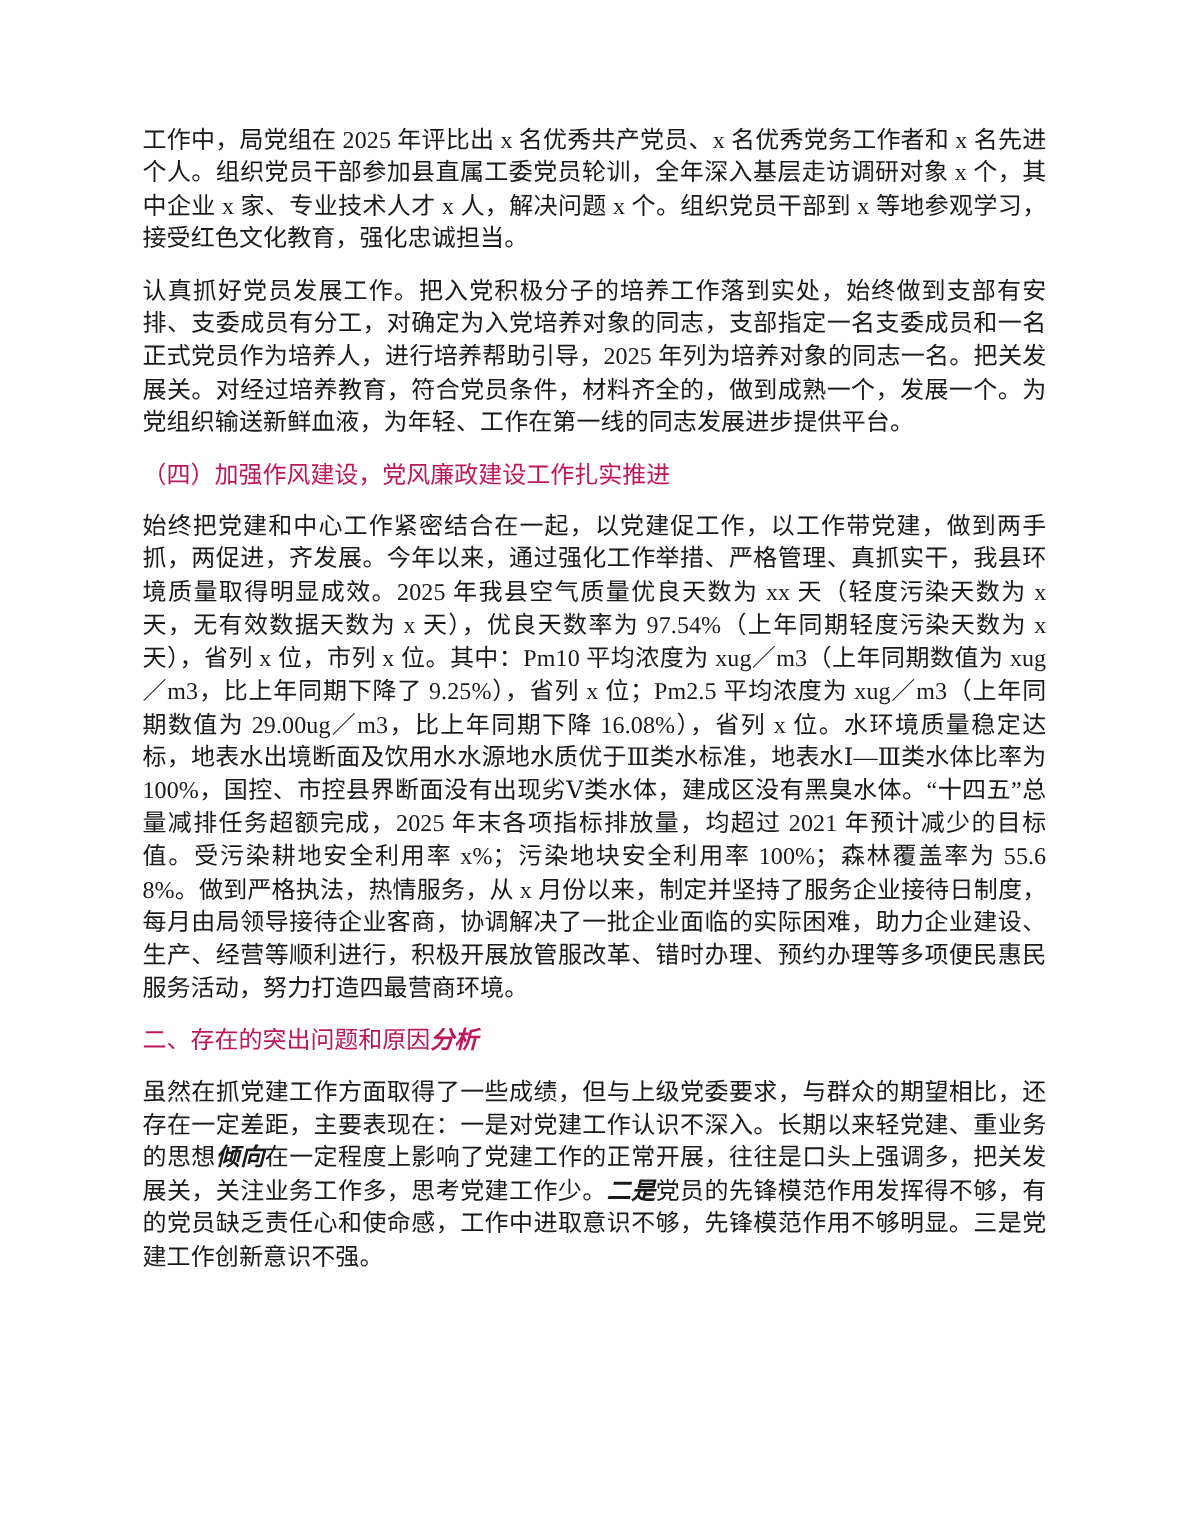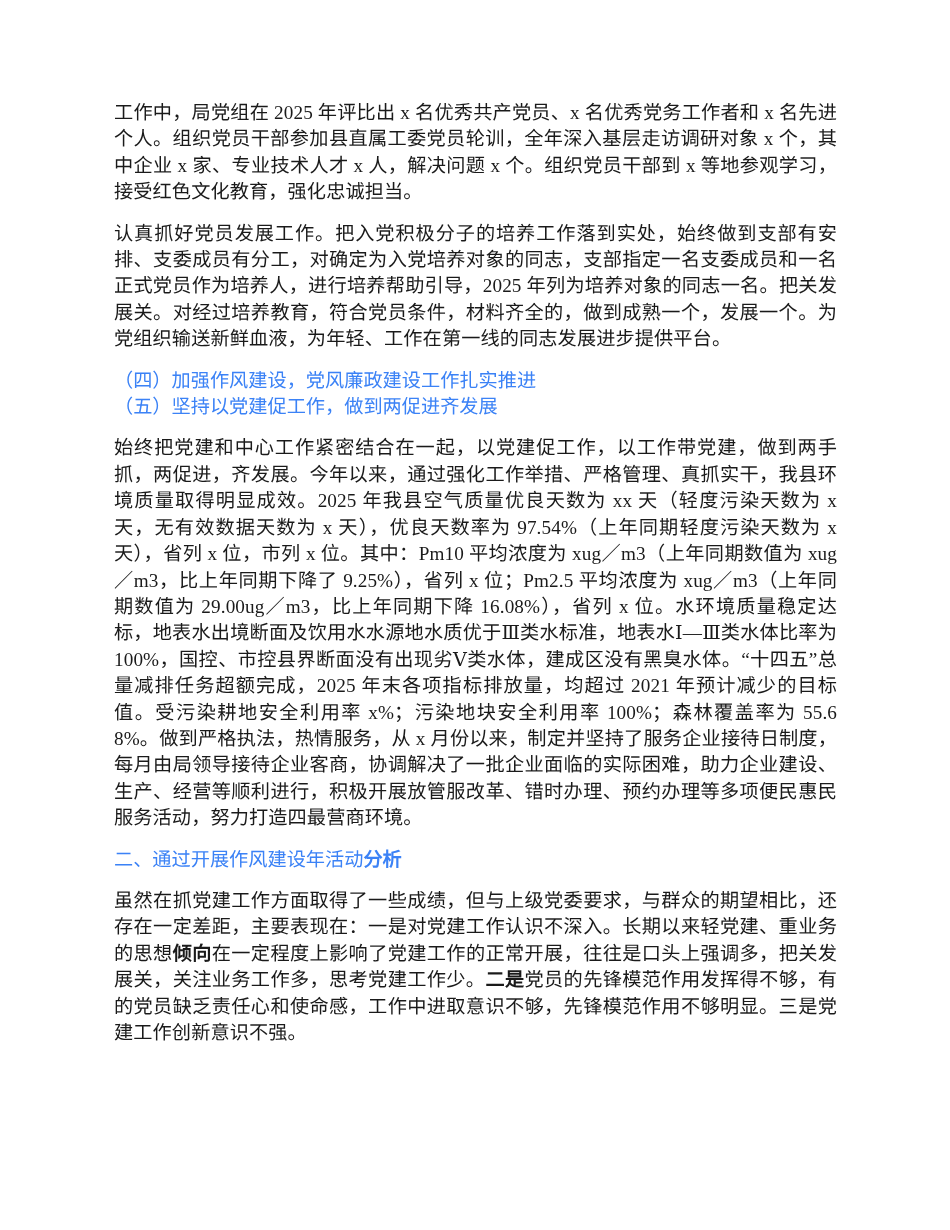--- a/index.html
+++ b/index.html
@@ -43,45 +43,45 @@
   p.para + p.para {
     margin-top: 15px;
     font-family: Liberation Serif, serif;
   }
   p.heading {
     margin: 0;
     padding: 0;
     font-size: 19.2px;
     line-height: 26.4px;
     text-align: left;
-    color: #3b82f6;
+    color: #be185d;
   }
   p.heading + p.para,
   p.para + p.heading {
     margin-top: 15px;
   }
   .b {
     font-weight: bold;
+    font-style: italic;
   }
 </style>
 </head>
 <body>
 
 <div class="page">
   <div class="content">
 
     <p class="para">工作中，局党组在 2025 年评比出 x 名优秀共产党员、x 名优秀党务工作者和 x 名先进个人。组织党员干部参加县直属工委党员轮训，全年深入基层走访调研对象 x 个，其中企业 x 家、专业技术人才 x 人，解决问题 x 个。组织党员干部到 x 等地参观学习，接受红色文化教育，强化忠诚担当。</p>
 
     <p class="para">认真抓好党员发展工作。把入党积极分子的培养工作落到实处，始终做到支部有安排、支委成员有分工，对确定为入党培养对象的同志，支部指定一名支委成员和一名正式党员作为培养人，进行培养帮助引导，2025 年列为培养对象的同志一名。把关发展关。对经过培养教育，符合党员条件，材料齐全的，做到成熟一个，发展一个。为党组织输送新鲜血液，为年轻、工作在第一线的同志发展进步提供平台。</p>
 
     <p class="heading">（四）加强作风建设，党风廉政建设工作扎实推进</p>
 
 
-    <p class="heading">（五）坚持以党建促工作，做到两促进齐发展</p>
 
     <p class="para">始终把党建和中心工作紧密结合在一起，以党建促工作，以工作带党建，做到两手抓，两促进，齐发展。今年以来，通过强化工作举措、严格管理、真抓实干，我县环境质量取得明显成效。2025 年我县空气质量优良天数为 xx 天（轻度污染天数为 x 天，无有效数据天数为 x 天），优良天数率为 97.54%（上年同期轻度污染天数为 x 天），省列 x 位，市列 x 位。其中：Pm10 平均浓度为 xug／m3（上年同期数值为 xug／m3，比上年同期下降了 9.25%），省列 x 位；Pm2.5 平均浓度为 xug／m3（上年同期数值为 29.00ug／m3，比上年同期下降 16.08%），省列 x 位。水环境质量稳定达标，地表水出境断面及饮用水水源地水质优于Ⅲ类水标准，地表水Ⅰ—Ⅲ类水体比率为 100%，国控、市控县界断面没有出现劣Ⅴ类水体，建成区没有黑臭水体。“十四五”总量减排任务超额完成，2025 年末各项指标排放量，均超过 2021 年预计减少的目标值。受污染耕地安全利用率 x%；污染地块安全利用率 100%；森林覆盖率为 55.68%。做到严格执法，热情服务，从 x 月份以来，制定并坚持了服务企业接待日制度，每月由局领导接待企业客商，协调解决了一批企业面临的实际困难，助力企业建设、生产、经营等顺利进行，积极开展放管服改革、错时办理、预约办理等多项便民惠民服务活动，努力打造四最营商环境。</p>
 
-    <p class="heading"><span>二、通过开展作风建设年活动</span><span class="b">分析</span></p>
+    <p class="heading"><span>二、存在的突出问题和原因</span><span class="b">分析</span></p>
 
     <p class="para"><span>虽然在抓党建工作方面取得了一些成绩，但与上级党委要求，与群众的期望相比，还存在一定差距，主要表现在：一是对党建工作认识不深入。长期以来轻党建、重业务的思想</span><span class="b">倾向</span><span>在一定程度上影响了党建工作的正常开展，往往是口头上强调多，把关发展关，关注业务工作多，思考党建工作少。</span><span class="b">二是</span><span>党员的先锋模范作用发挥得不够，有的党员缺乏责任心和使命感，工作中进取意识不够，先锋模范作用不够明显。三是党建工作创新意识不强。</span></p>
 
   </div>
 </div>
 
 </body></html>

